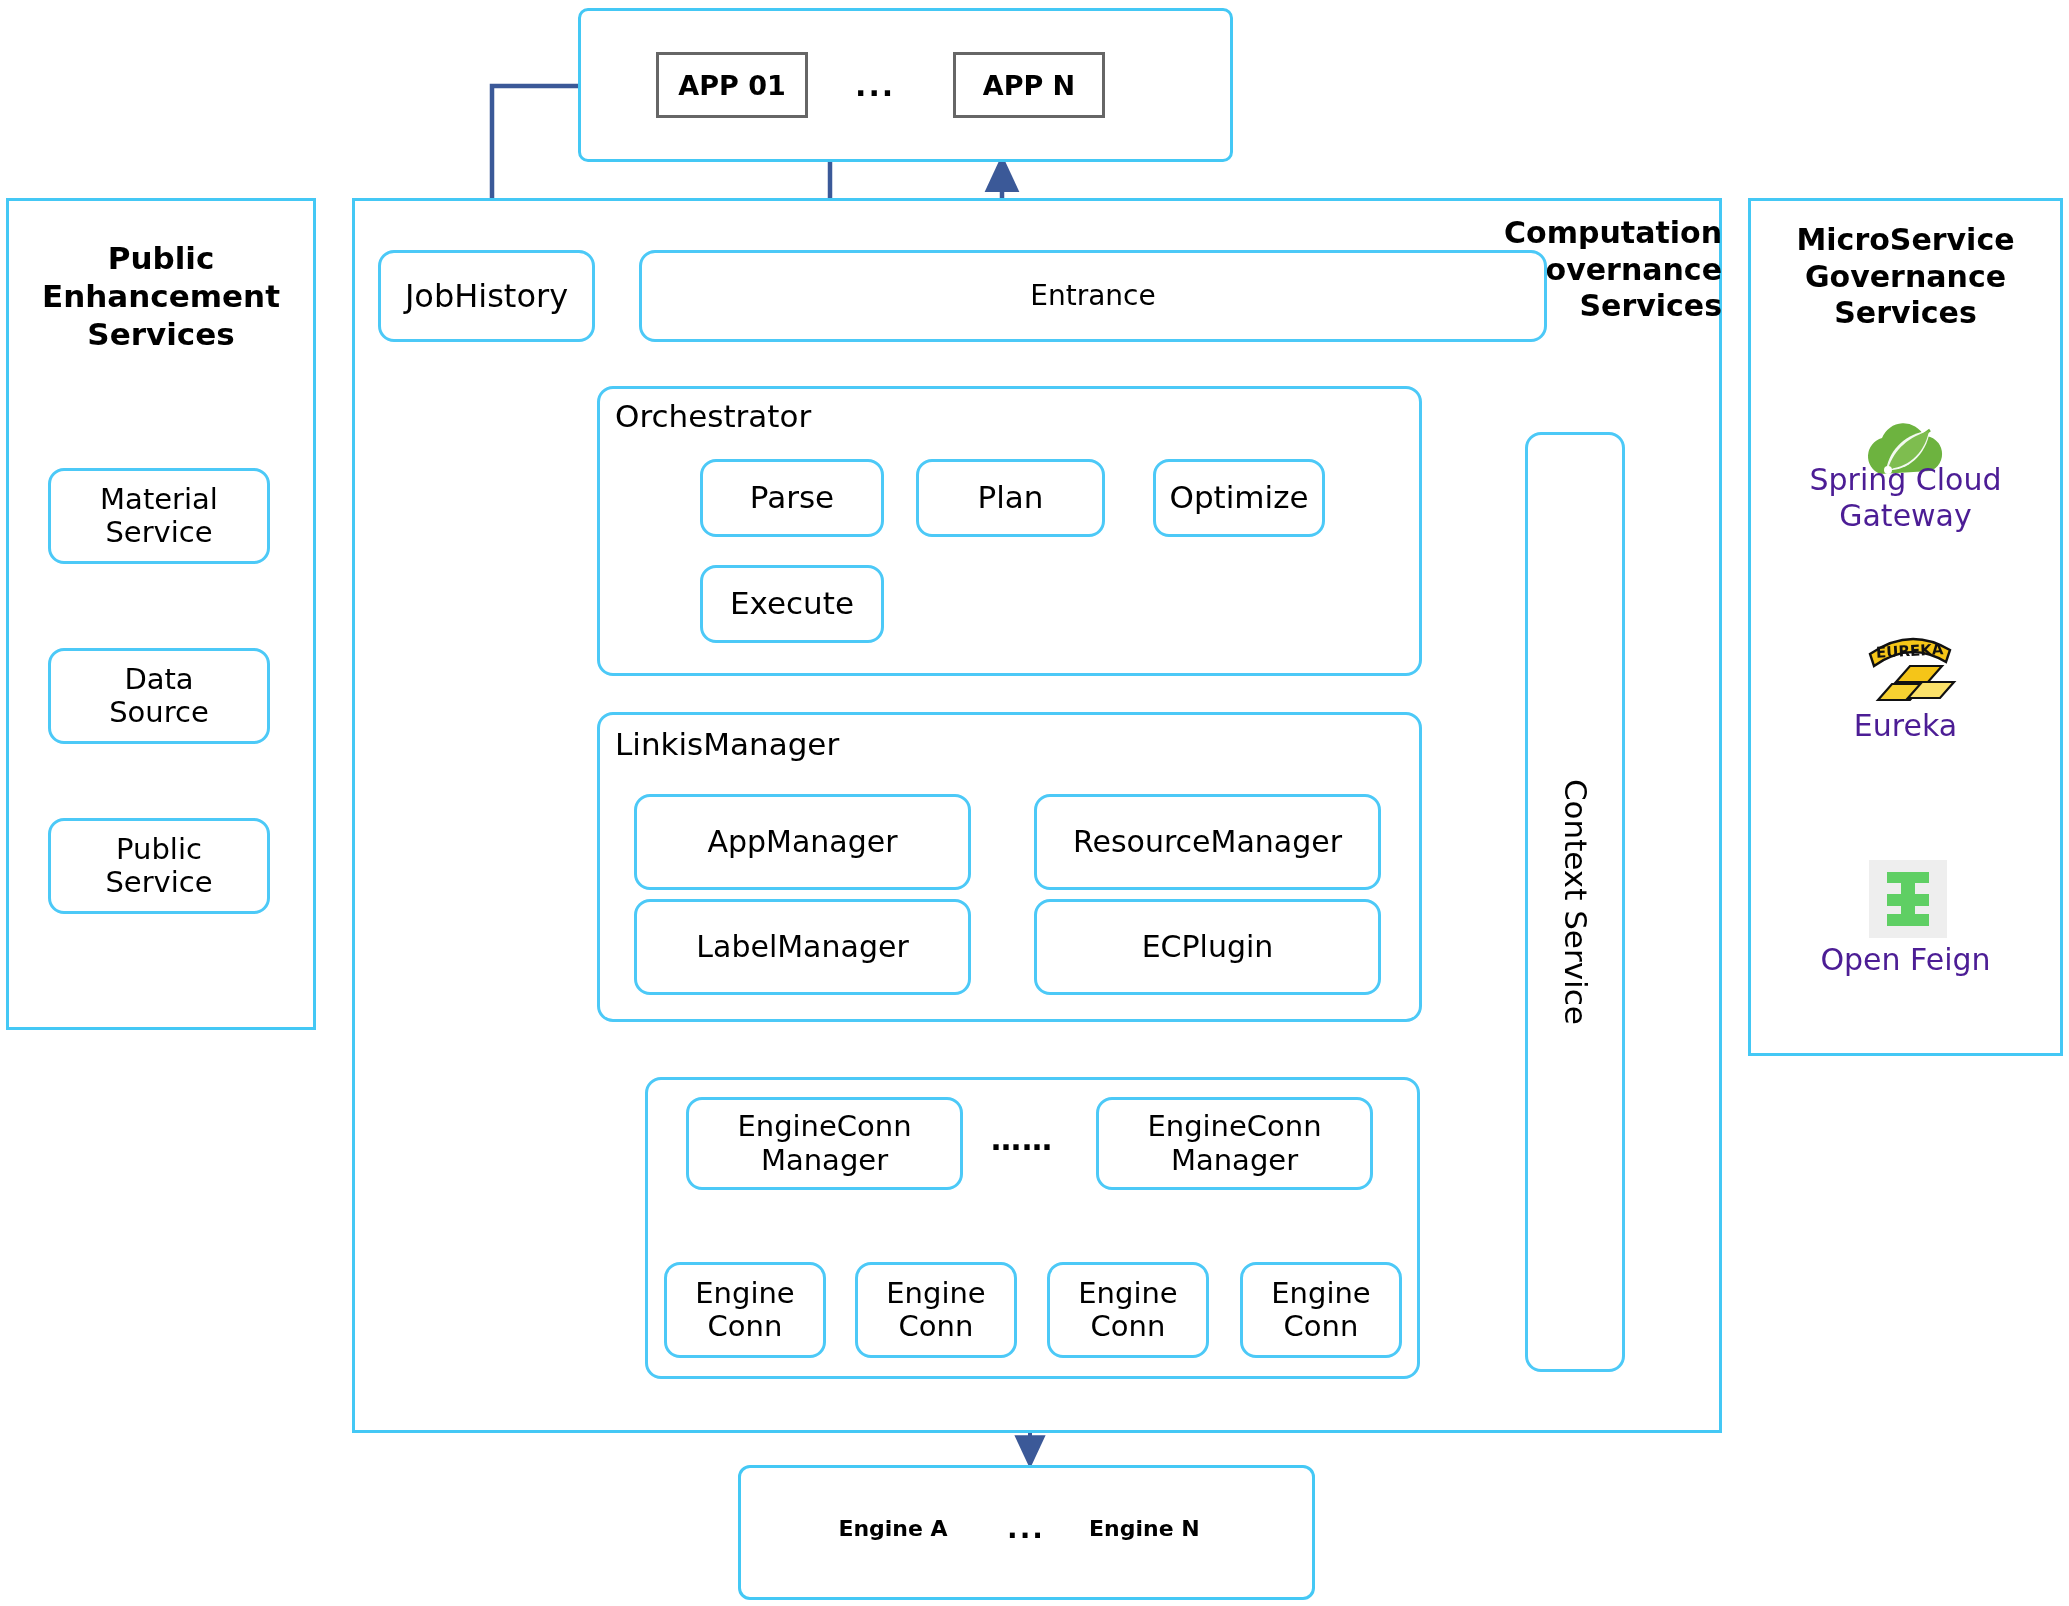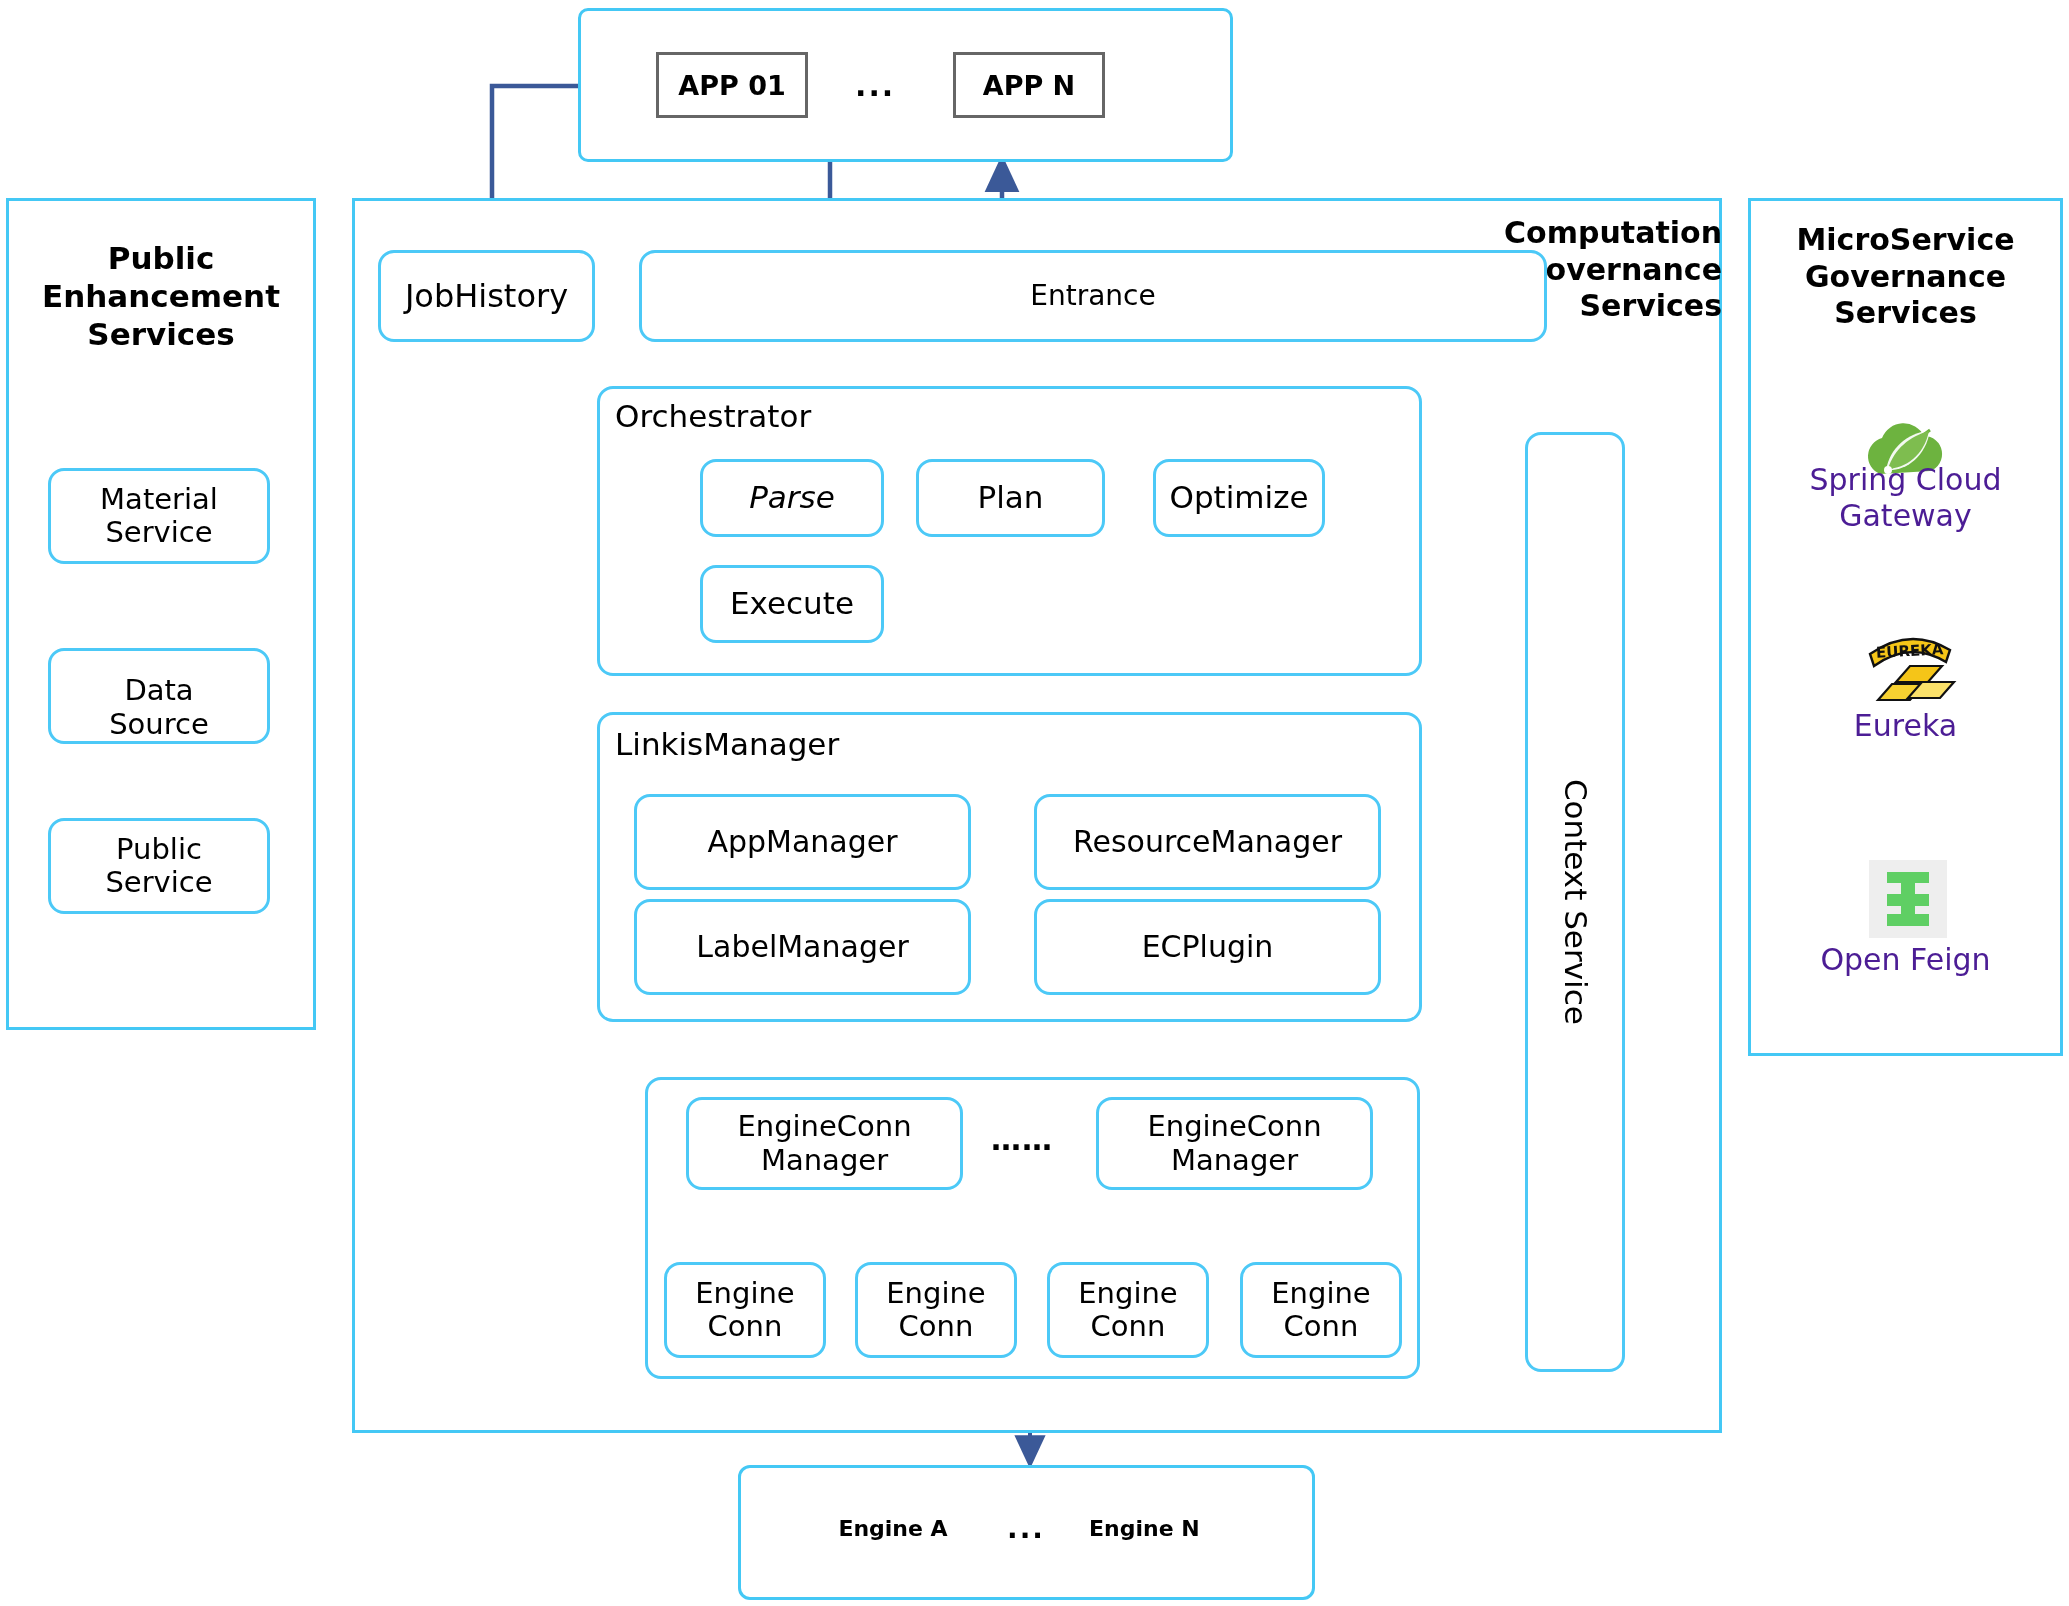--- a/index.html
+++ b/index.html
@@ -123,21 +123,21 @@
   <div class="ttl" style="left:6px;top:240px;width:310px;font-size:31px;">
     <div>Public</div>
     <div>Enhancement</div>
     <div>Services</div>
   </div>
 
   <div class="box" style="left:48px;top:468px;width:222px;height:96px;font-size:29px;flex-direction:column;">
     <span>Material</span>
     <span>Service</span>
   </div>
-  <div class="box" style="left:48px;top:648px;width:222px;height:96px;font-size:29px;flex-direction:column;justify-content:flex-end;">
+  <div class="box" style="left:48px;top:648px;width:222px;height:96px;font-size:29px;flex-direction:column;">
     <span>Data</span>
     <span>Source</span>
   </div>
   <div class="box" style="left:48px;top:818px;width:222px;height:96px;font-size:29px;flex-direction:column;">
     <span>Public</span>
     <span>Service</span>
   </div>
 
   <div class="panel" style="left:352px;top:198px;width:1370px;height:1235px;"></div>
   <div class="ttl" style="left:1472px;top:215px;width:250px;font-size:30px;text-align:right;">
@@ -151,21 +151,21 @@
   </div>
 
   <div class="box" style="left:639px;top:250px;width:908px;height:92px;font-size:28px;">
     <span>Entrance</span>
   </div>
 
   <div class="box" style="left:597px;top:386px;width:825px;height:290px;display:block;"></div>
   <div style="position:absolute;left:615px;top:398px;font-size:31px;">
     <span>Orchestrator</span>
   </div>
-  <div class="box" style="left:700px;top:459px;width:184px;height:78px;font-size:31px;font-style:italic;">
+  <div class="box" style="left:700px;top:459px;width:184px;height:78px;font-size:31px;">
     <span>Parse</span>
   </div>
   <div class="box" style="left:916px;top:459px;width:189px;height:78px;font-size:31px;">
     <span>Plan</span>
   </div>
   <div class="box" style="left:1153px;top:459px;width:172px;height:78px;font-size:31px;">
     <span>Optimize</span>
   </div>
   <div class="box" style="left:700px;top:565px;width:184px;height:78px;font-size:31px;">
     <span>Execute</span>

